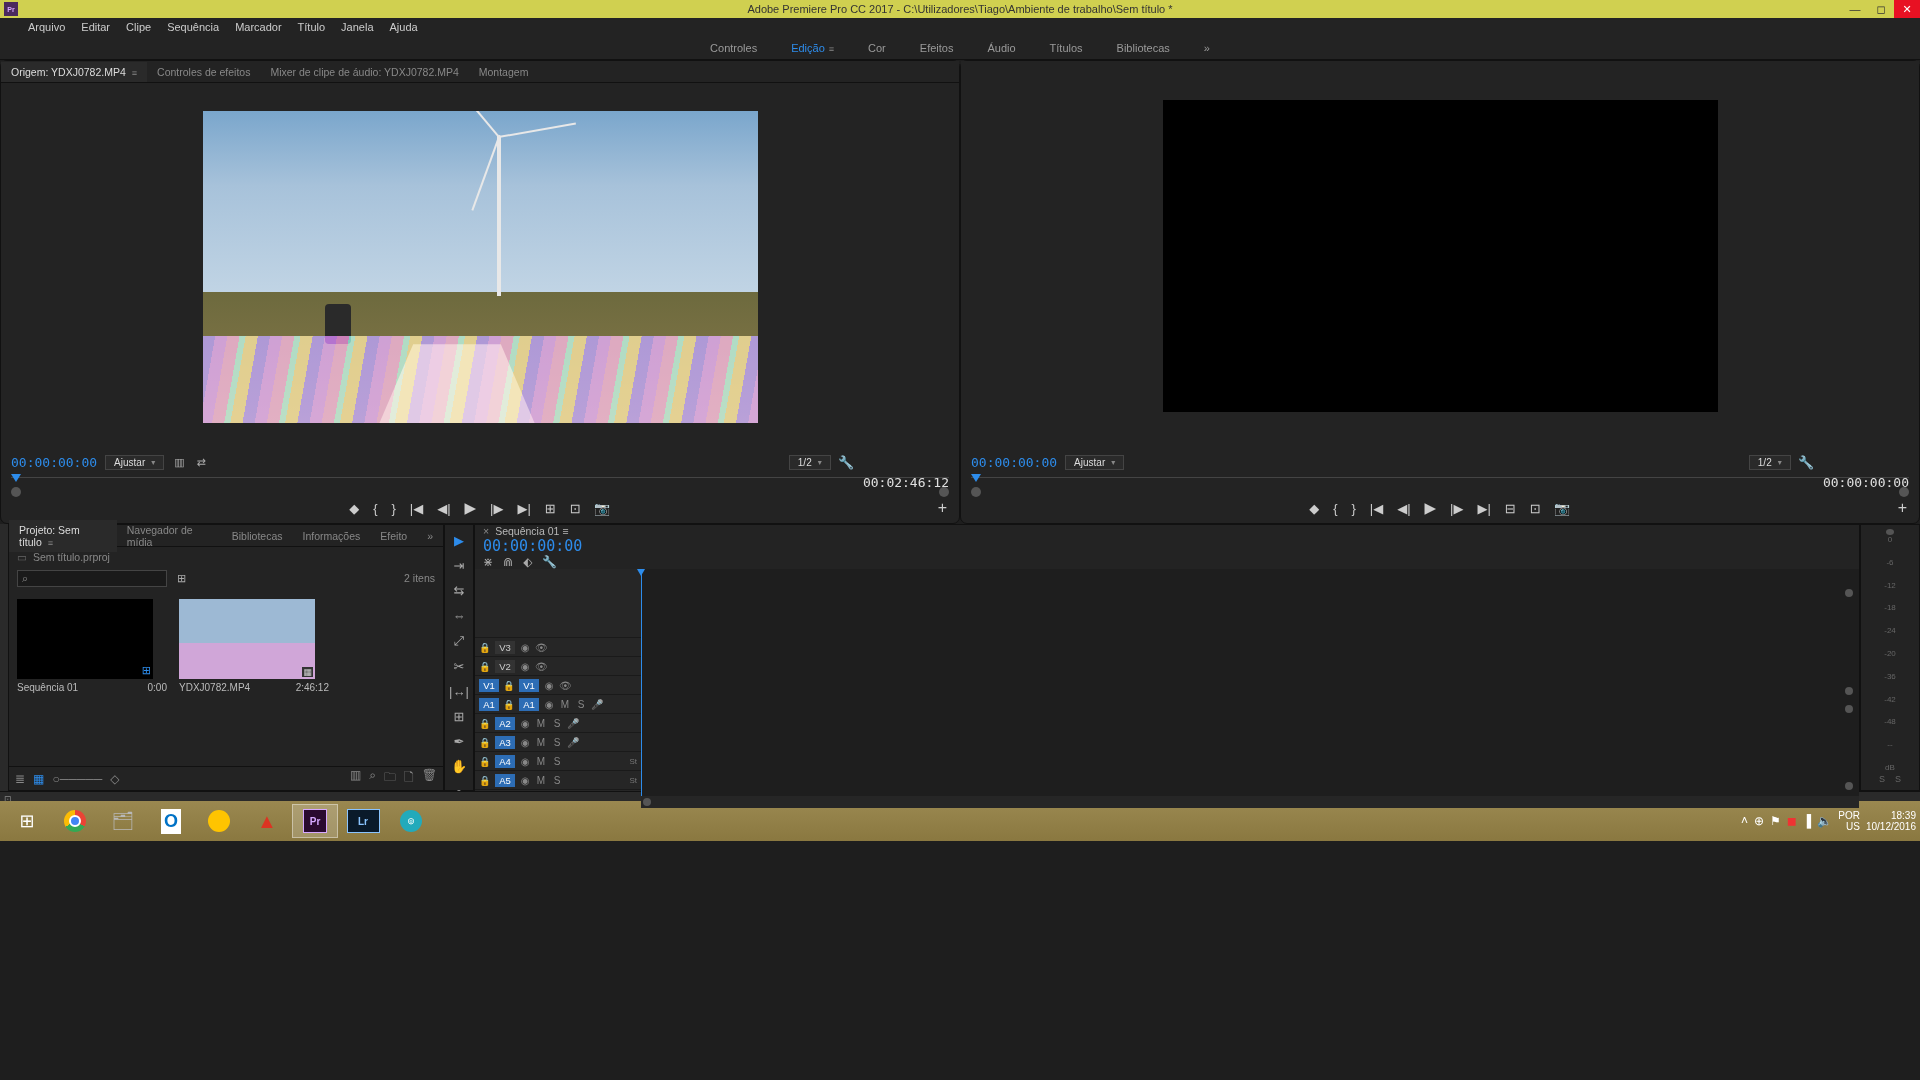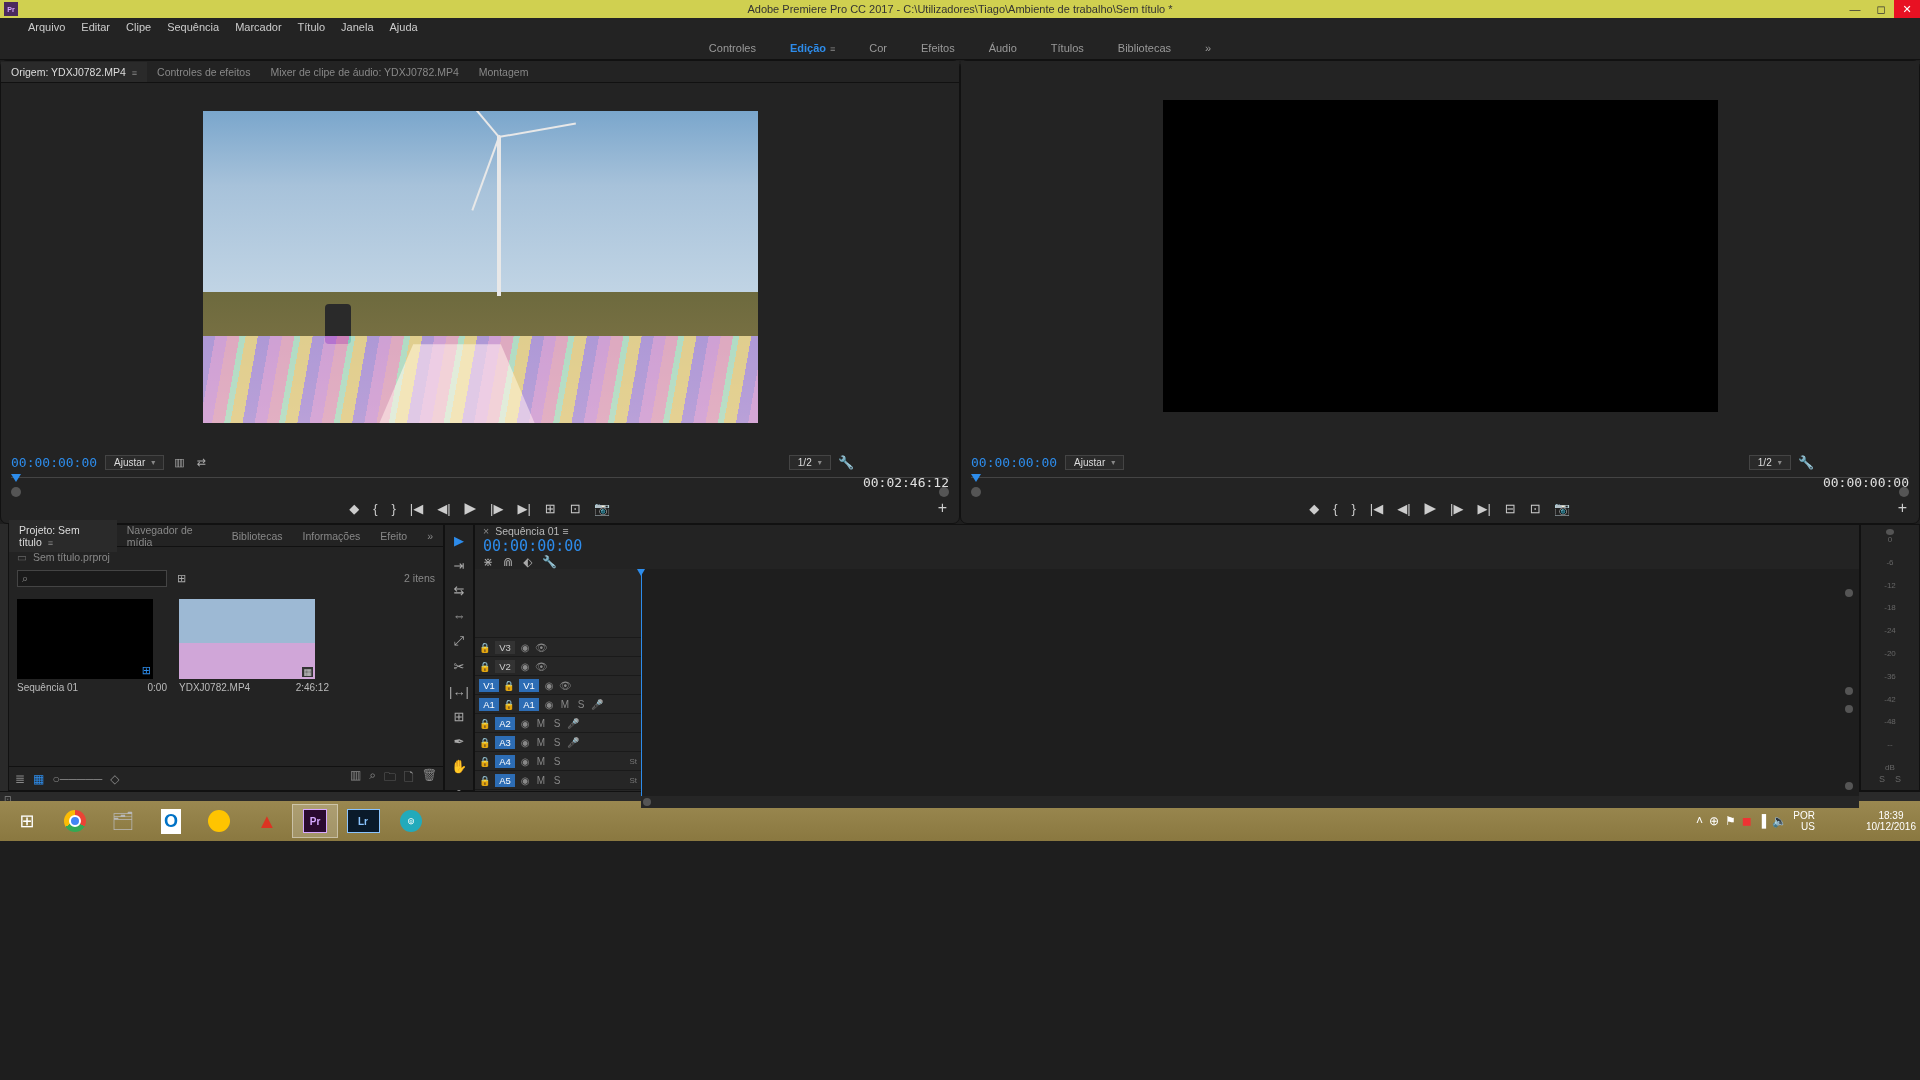--- a/index.html
+++ b/index.html
@@ -13,21 +13,21 @@
 .titlebar .win-btn { width: 26px; height: 18px; display: flex; align-items: center; justify-content: center; color: #333; font-size: 11px; }
 .titlebar .win-btn.close { background: #e81123; color: #fff; }
 
 
 .menubar { height: 18px; background: #232323; display: flex; align-items: center; font-size: 11px; padding: 0 20px; }
 .menubar .menu-item { padding: 2px 8px; color: #ccc; }
 
 
 .workspacebar { height: 24px; background: #232323; display: flex; align-items: center; justify-content: center; gap: 34px; font-size: 11px; border-bottom: 1px solid #111; }
 .workspacebar .ws-item { color: #9a9a9a; }
-.workspacebar .ws-item.active { color: #2d8ceb; font-weight: bold; }
+.workspacebar .ws-item.active { color: #2d8ceb; }
 .workspacebar .ws-more { color: #9a9a9a; }
 .ws-lines { margin-left:4px; color:#888; font-size:9px; }
 
 
 .content { height: 1002px; display: flex; flex-direction: column; }
 .upper { height: 464px; display: flex; }
 .lower { height: 267px; display: flex; }
 
 
 .panel { background: #232323; border: 1px solid #111; display: flex; flex-direction: column; }
@@ -130,21 +130,21 @@
 
 .left-strip { width:8px; background:#2a2a2a; }
 
 
 .taskbar { height:40px; background: linear-gradient(#9a8850,#8a7840); display:flex; align-items:center; padding:0 4px; gap:2px; }
 .taskbar .tb-btn { width:46px; height:34px; display:flex; align-items:center; justify-content:center; font-size:18px; border:1px solid transparent; }
 .taskbar .tb-btn.active { background: rgba(255,255,255,.2); border:1px solid rgba(255,255,255,.4); }
 .taskbar .tb-right { margin-left:auto; display:flex; align-items:center; gap:6px; color:#fff; font-size:10px; }
 .tray-icon { font-size:12px; color:#fff; }
 .tb-lang { text-align:right; line-height:11px; }
-.tb-clock { text-align:center; line-height:11px;margin-left:45px; }
+.tb-clock { text-align:right; line-height:11px; }
 
 .chrome-i { background: conic-gradient(#ea4335 0 33%, #34a853 33% 66%, #fbbc05 66%); border-radius:50%; width:22px; height:22px; position:relative; }
 .chrome-i::after{content:'';position:absolute;inset:5px;background:#4285f4;border-radius:50%;border:2px solid #fff;}
 .pr-i { width:24px; height:24px; background:#2a0a2f; color:#d6a8ff; display:flex; align-items:center; justify-content:center; font-size:10px; font-weight:bold; border:1px solid #d6a8ff;}
 .lr-i { width:33px; height:24px; background:#0a1a2a; color:#8ac4ff; display:flex; align-items:center; justify-content:center; font-size:10px; font-weight:bold; border:1px solid #8ac4ff;}
 </style>
 </head>
 <body>
 
 <div class="titlebar">

